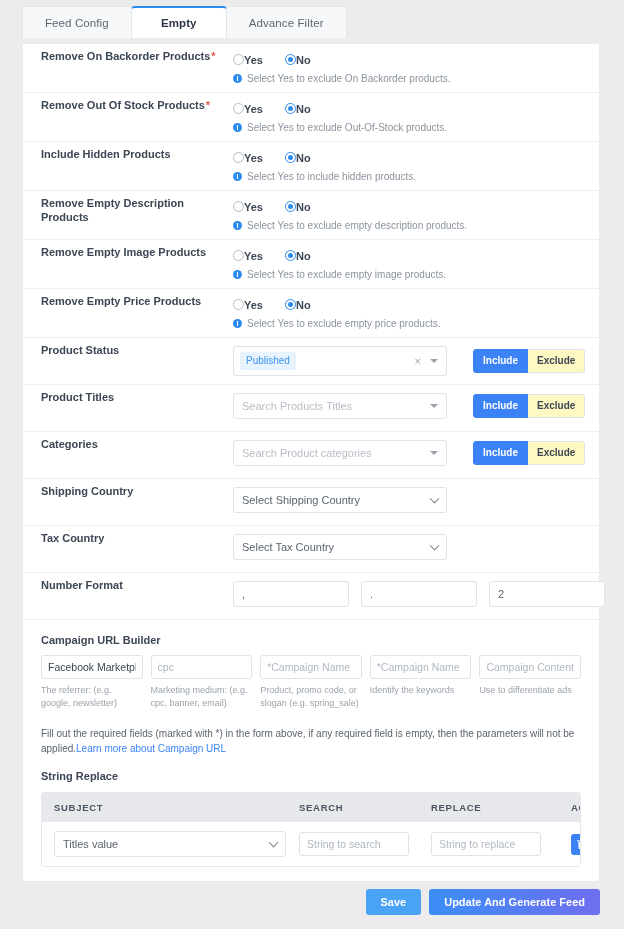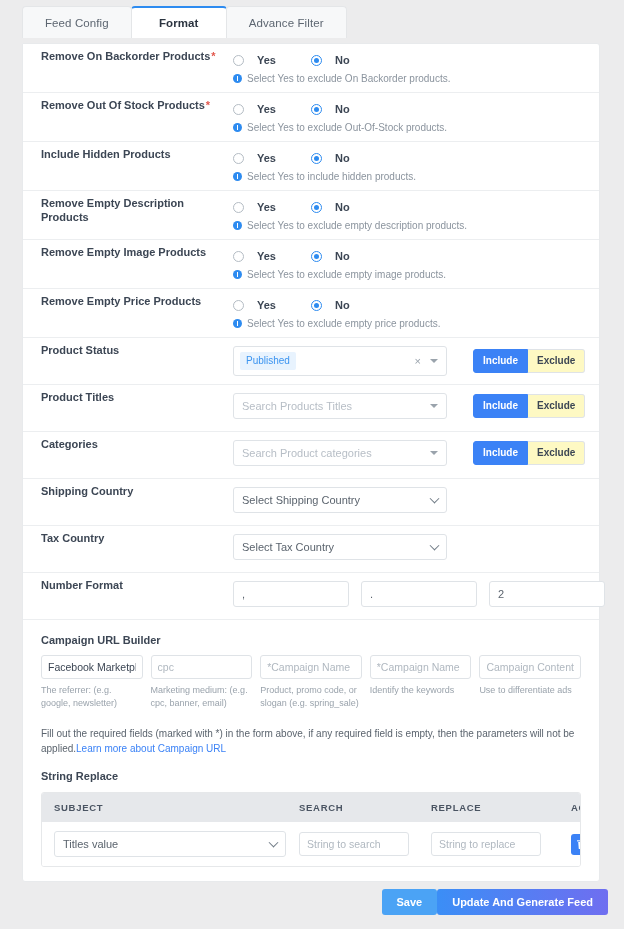--- a/index.html
+++ b/index.html
@@ -58,21 +58,21 @@
   .lbl {
     width: 192px; flex: none;
     font-size: 11px; font-weight: bold; color: #3c4654;
     padding-top: 5px;
     line-height: 1.3;
   }
   .lbl .req { color: #e2574c; font-weight: bold; margin-left: 1px; }
   .ctl { flex: 1; padding-top: 8px; padding-bottom: 8px; }
 
   
-  .radio-line { display: flex; align-items: flex-end; gap: 13px; padding-top: 2px; }
+  .radio-line { display: flex; align-items: flex-start; gap: 0; padding-top: 2px; }
   .radio {
     width: 11px; height: 11px; border-radius: 50%;
     border: 1px solid #b4bcc4; background: #fff;
     flex: none; position: relative; cursor: pointer;
   }
   .radio.sel { border: 1px solid #2d8bf0; }
   .radio.sel::after {
     content: ""; position: absolute; left: 2px; top: 2px;
     width: 5px; height: 5px; border-radius: 50%; background: #2d8bf0;
   }
@@ -193,21 +193,21 @@
   .abtn {
     width: 21px; height: 21px; border-radius: 3px; background: #3b82f6;
     color: #fff; display: flex; align-items: center; justify-content: center;
     font-size: 11px; cursor: pointer; border: none; line-height: 1;
   }
   .abtn svg { display: block; }
 
   
   .footer {
     position: absolute; left: 0; right: 0; bottom: 14px;
-    display: flex; justify-content: flex-end; padding-right: 16px;
+    display: flex; justify-content: flex-end; gap: 8px; padding-right: 24px;
   }
   .btn-save {
     background: #4ba3f5; color: #fff; border: none; border-radius: 3px;
     font-size: 11px; font-weight: bold; padding: 7px 15px; cursor: pointer;
     font-family: "Liberation Sans", sans-serif;
   }
   .btn-gen {
     background: linear-gradient(90deg, #3b8ef6 0%, #6f6ef0 100%);
     color: #fff; border: none; border-radius: 3px;
     font-size: 11px; font-weight: bold; padding: 7px 15px; cursor: pointer;
@@ -217,21 +217,21 @@
 </head>
 <body>
 
 <div class="page">
 
   <div class="tabs">
     <div class="tab first">
       <span>Feed Config</span>
     </div>
     <div class="tab active">
-      <span>Format</span>
+      <span>Empty</span>
     </div>
     <div class="tab">
       <span>Advance Filter</span>
     </div>
   </div>
 
   <div class="card">
 
     <div class="row">
       <div class="lbl"><span>Remove On Backorder Products</span><span class="req">*</span></div>

